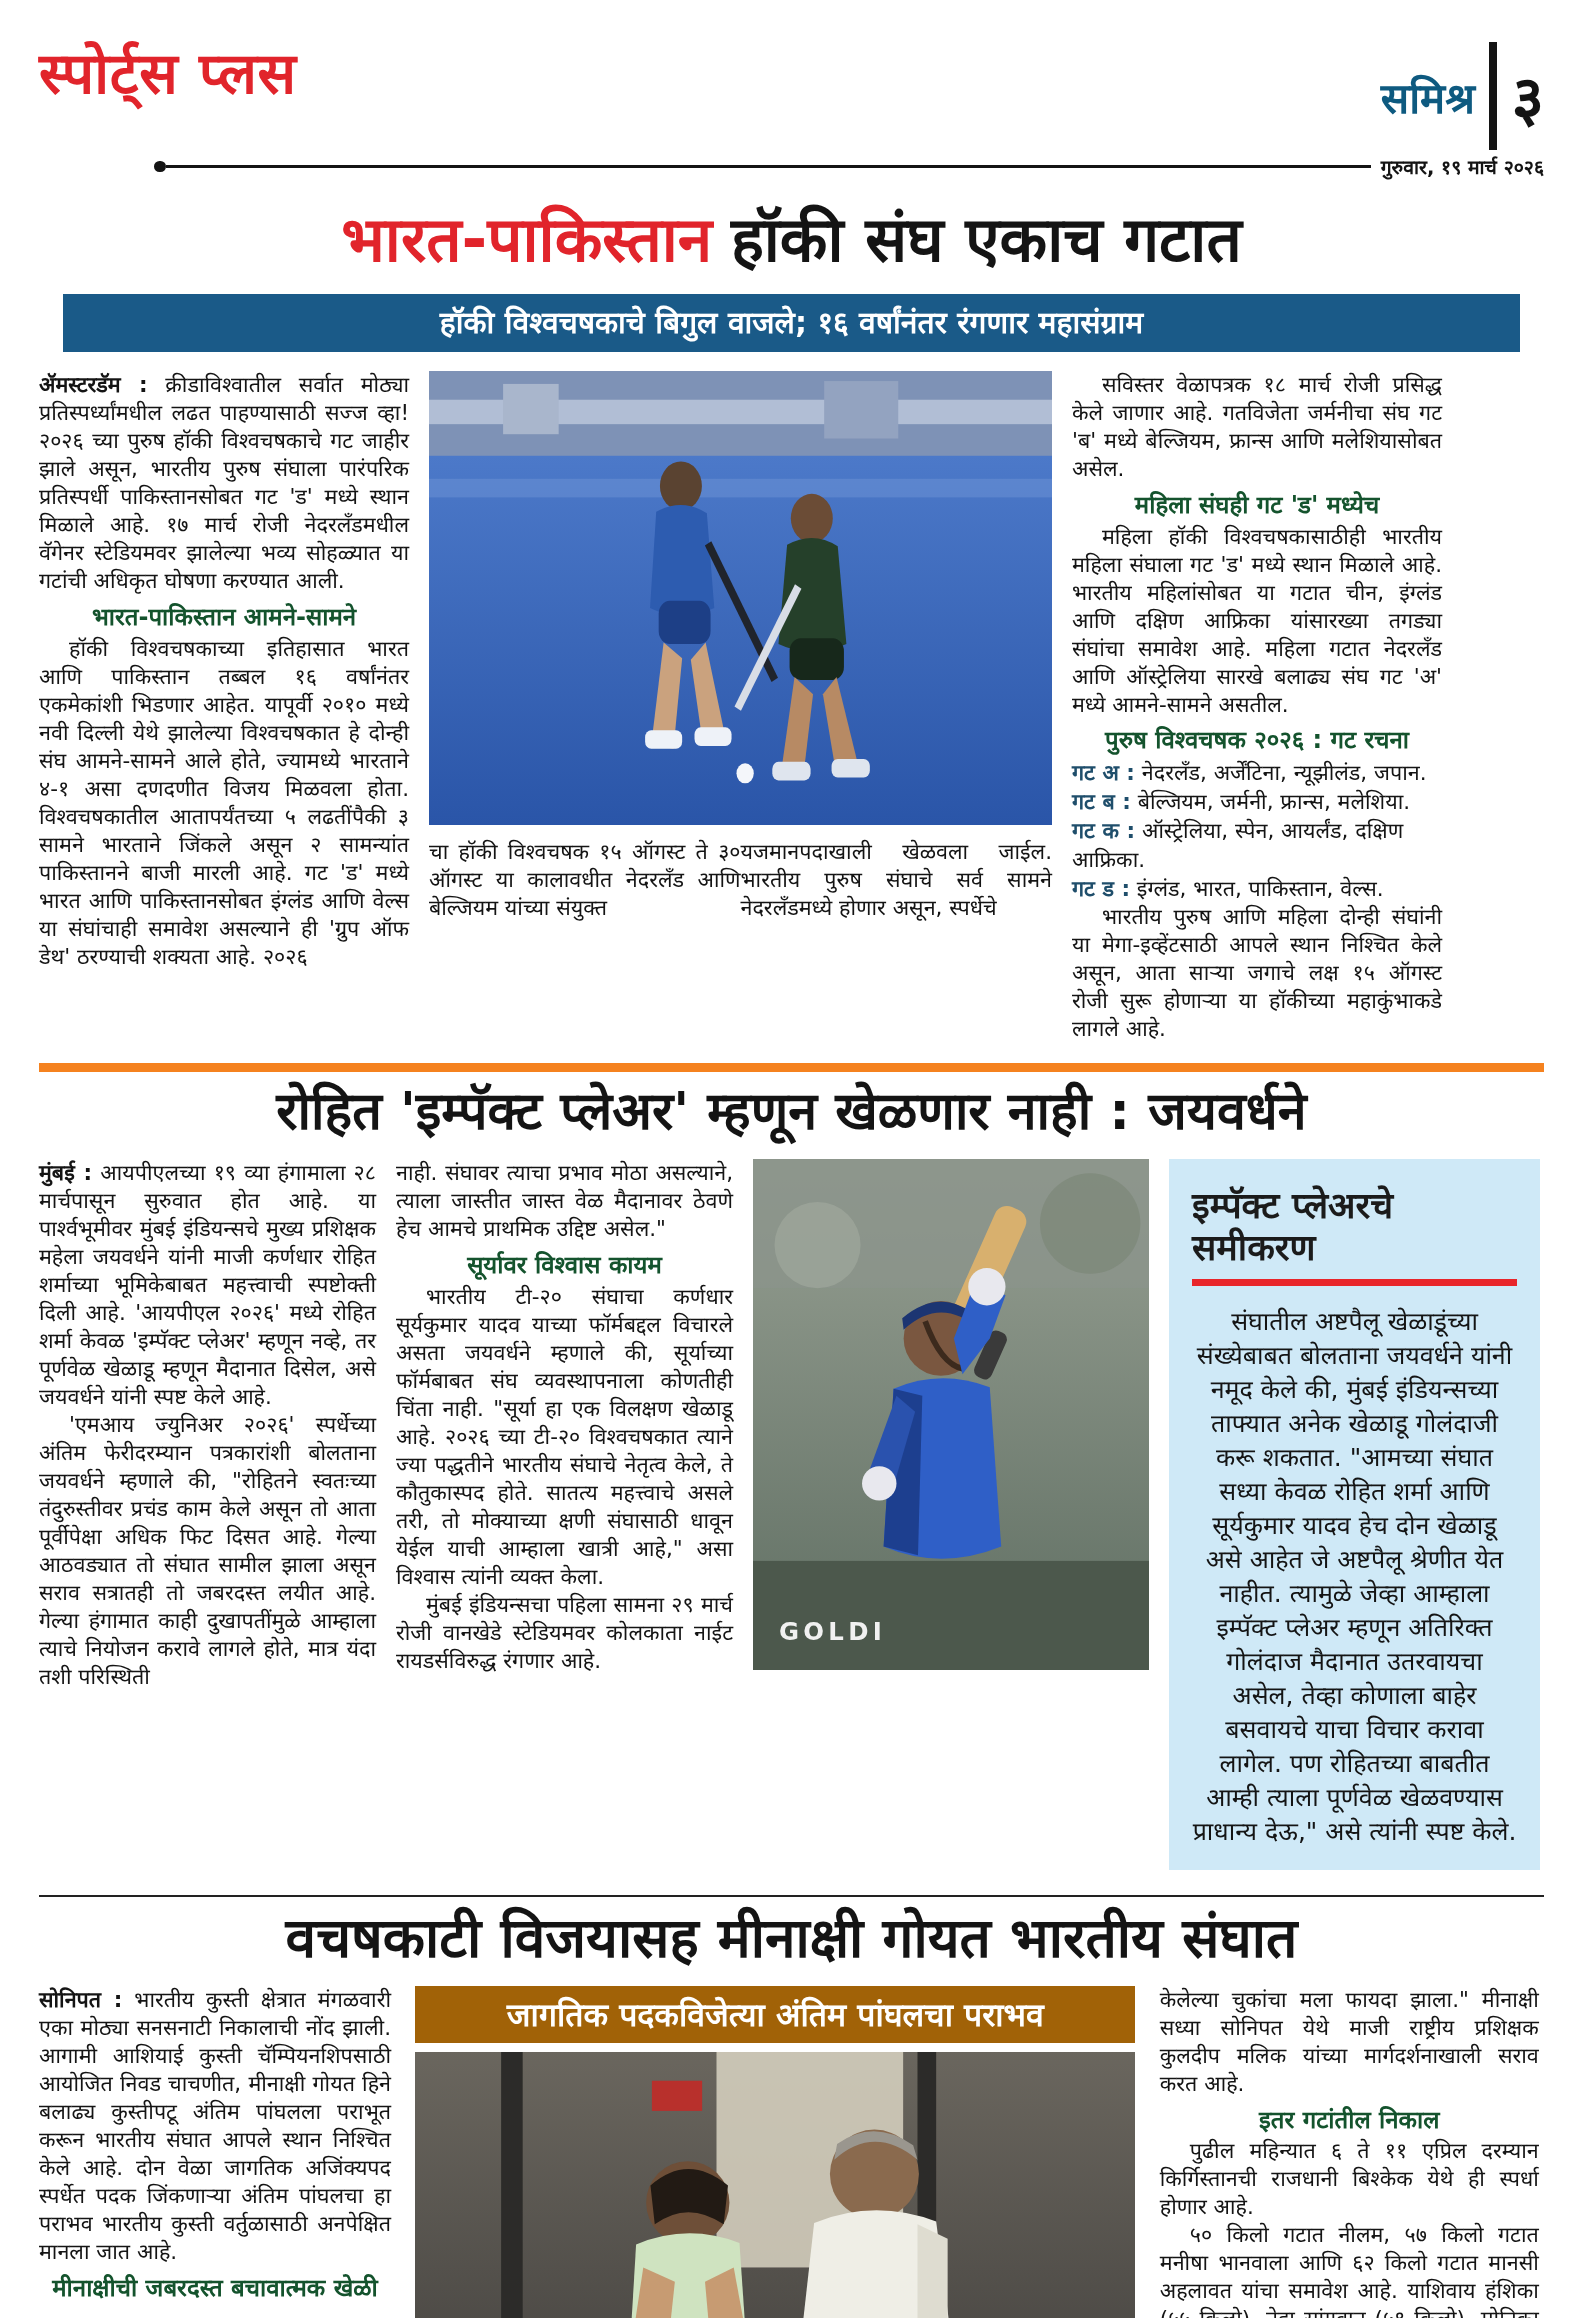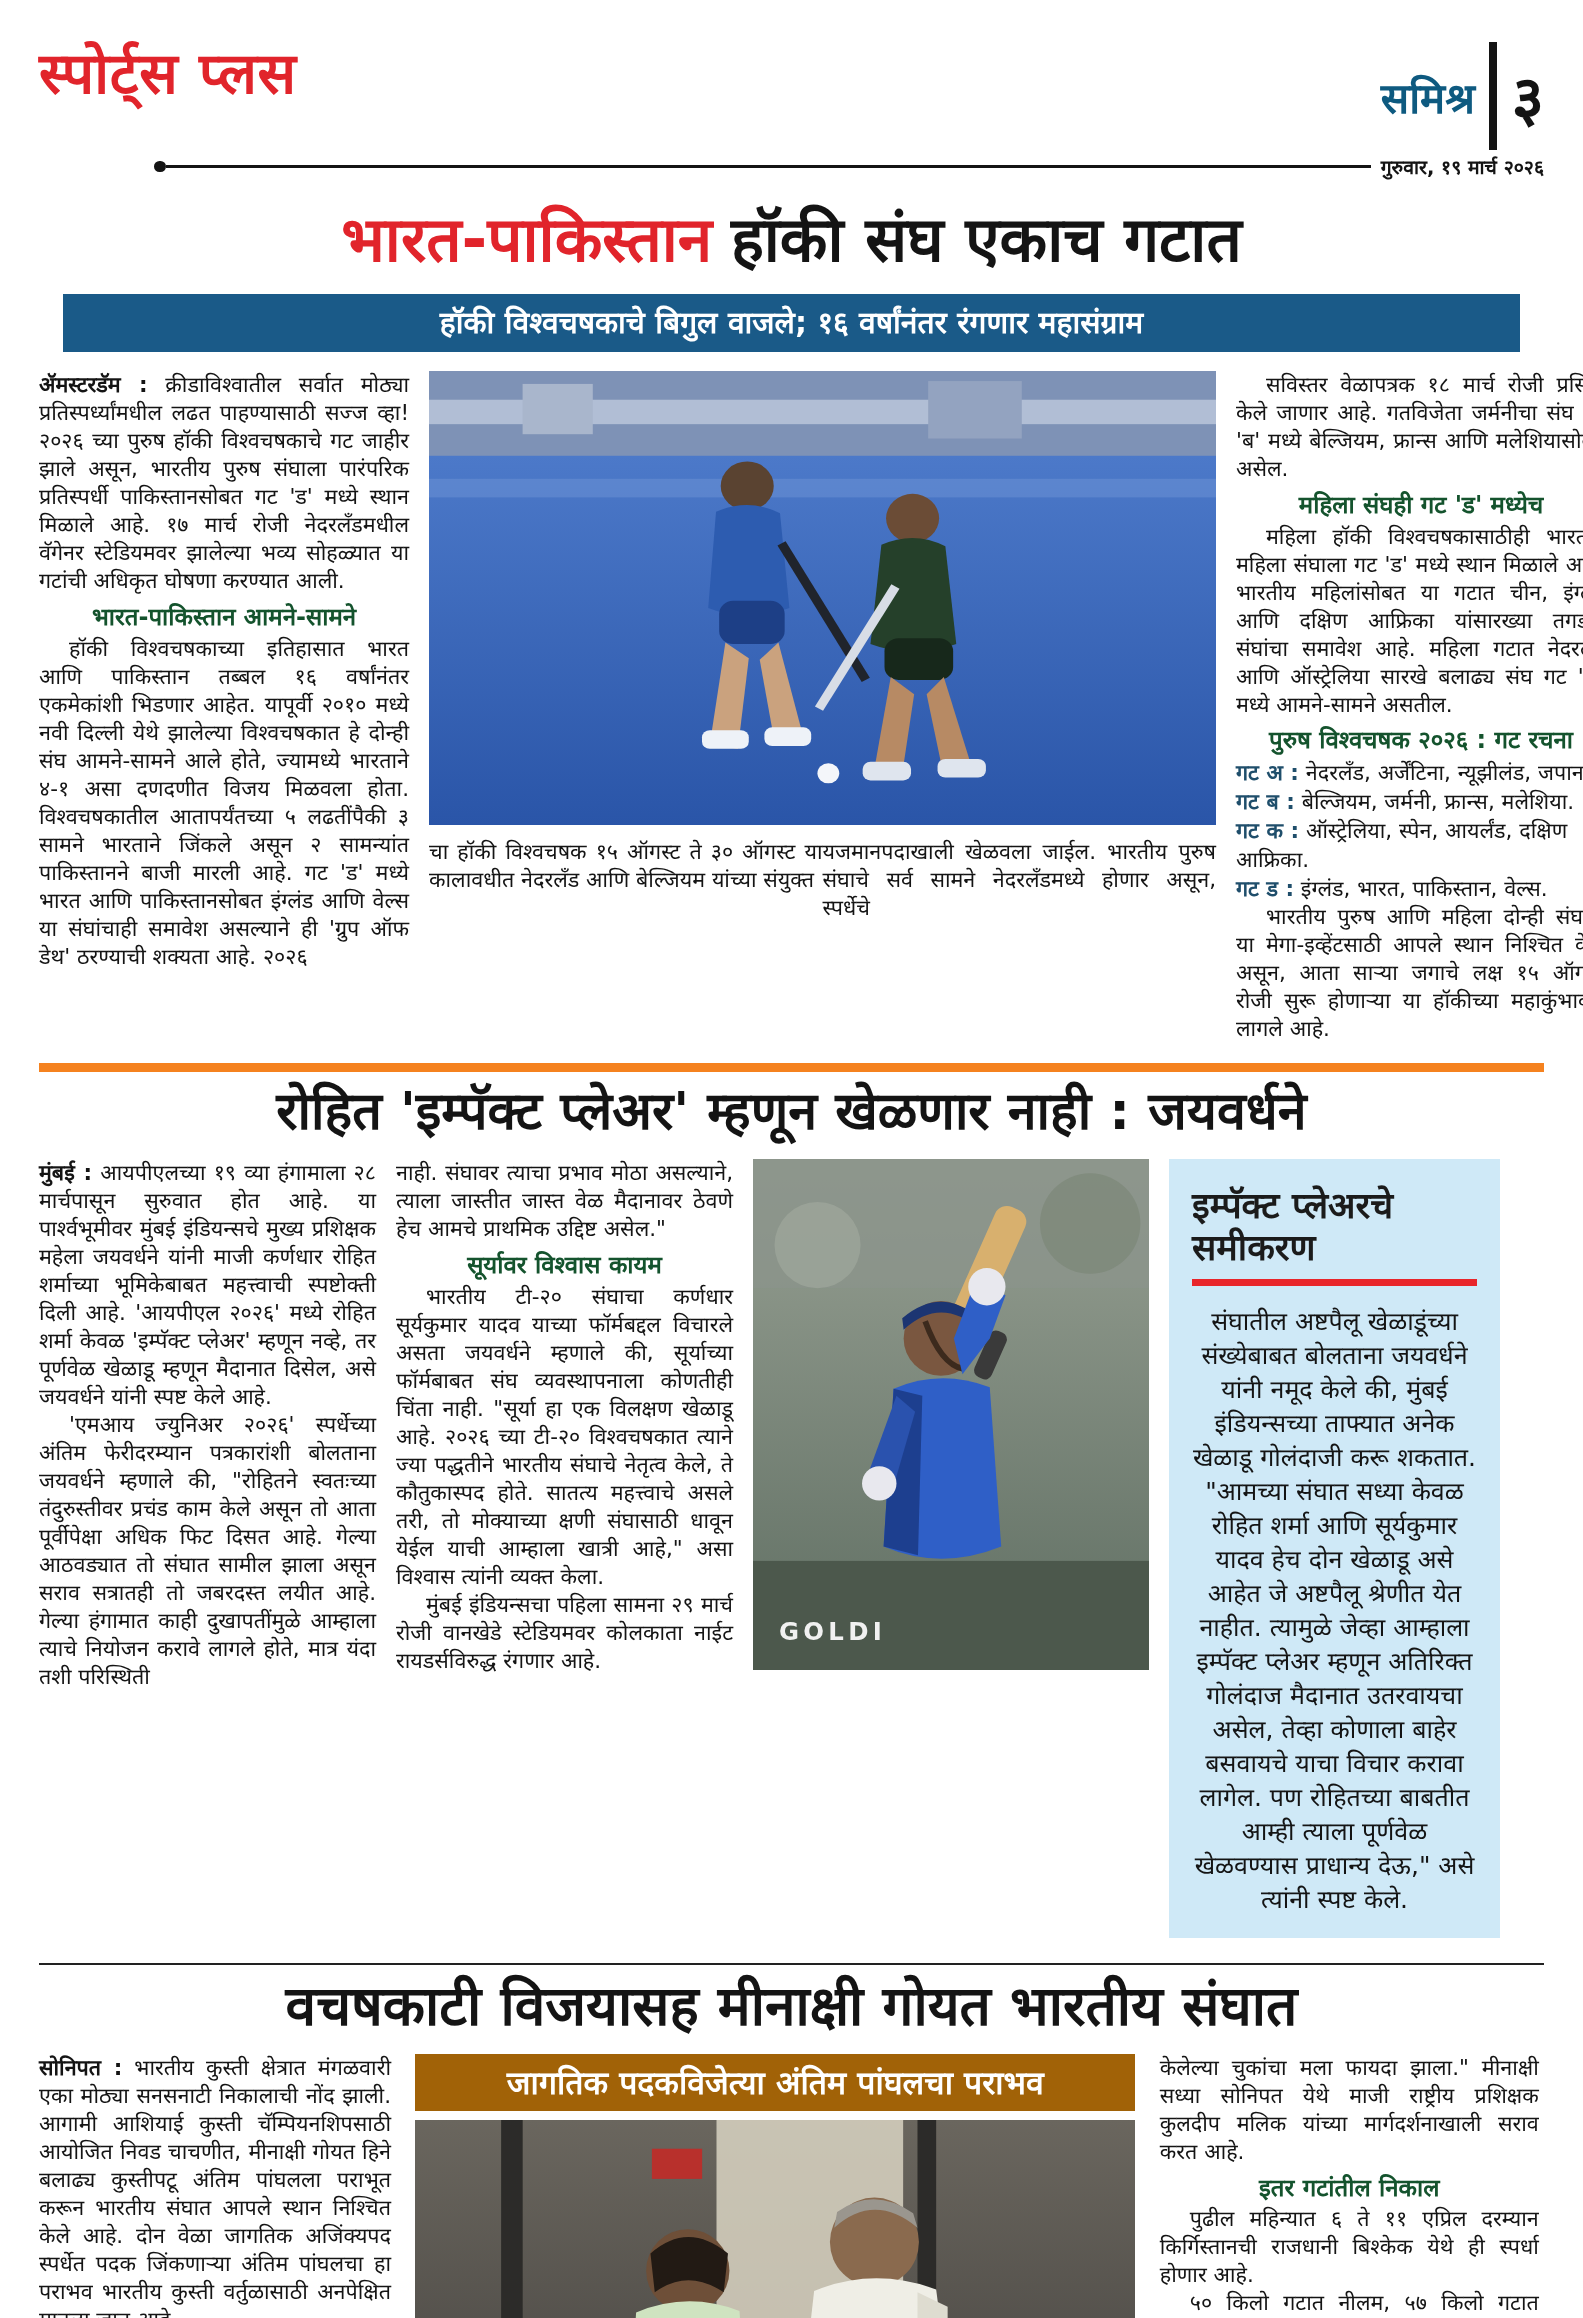--- a/index.html
+++ b/index.html
@@ -31,31 +31,31 @@
   }
   
   .cols{display:flex;margin-top:18.7px;}
   .bt{font-size:21.5px;line-height:28px;text-align:justify;}
   .ind{text-indent:30px;}
   .redsub{color:#14532d;font-weight:700;font-size:24px;text-align:center;margin:3.6px 0 2.9px;}
   .grp{font-size:21.5px;line-height:29px;}
   .grp .lbl{color:#1f4e6b;font-weight:800;}
   
   .a1col{width:370px;flex:0 0 auto;}
-  .a1center{width:787px;flex:0 0 auto;margin:0 20px;}
+  .a1center{width:623px;flex:0 0 auto;margin:0 20px;}
   .photo-frame{width:100%;overflow:hidden;position:relative;}
   .cap-row{display:flex;margin-top:13px;}
   .cap-col{flex:1;}
   .cap-col + .cap-col{margin-left:21.5px;}
   .orange-div{height:9.3px;background:#f5821f;margin:20px 0 10px;}
   
   .a2c1{width:337px;flex:0 0 auto;}
   .a2c2{width:337px;flex:0 0 auto;margin-left:20px;}
   .a2photo{width:396px;flex:0 0 auto;margin-left:20px;}
-  .sidebar{width:331px;flex:0 0 auto;margin-left:20px;box-sizing:border-box;
+  .sidebar{width:371px;flex:0 0 auto;margin-left:20px;box-sizing:border-box;
     background:#cfe9f7;padding:26px 23px 21.5px;}
   .sb-title{font-size:36px;font-weight:800;color:#1b1b1b;line-height:1.15;}
   .sb-rule{height:6.5px;background:#e8252a;margin:11.5px 0 18.7px;}
   .sb-text{font-size:25px;line-height:34px;text-align:center;}
   .thin-div{height:2.2px;background:#222;margin:24.4px 0 10px;}
   
   .a3c1{width:352px;flex:0 0 auto;}
   .a3center{width:720px;flex:0 0 auto;margin:0 24.4px;}
   .a3c3{width:379px;flex:0 0 auto;}
   .purplebar{background:#a16207;color:#fff;text-align:center;font-size:32px;

